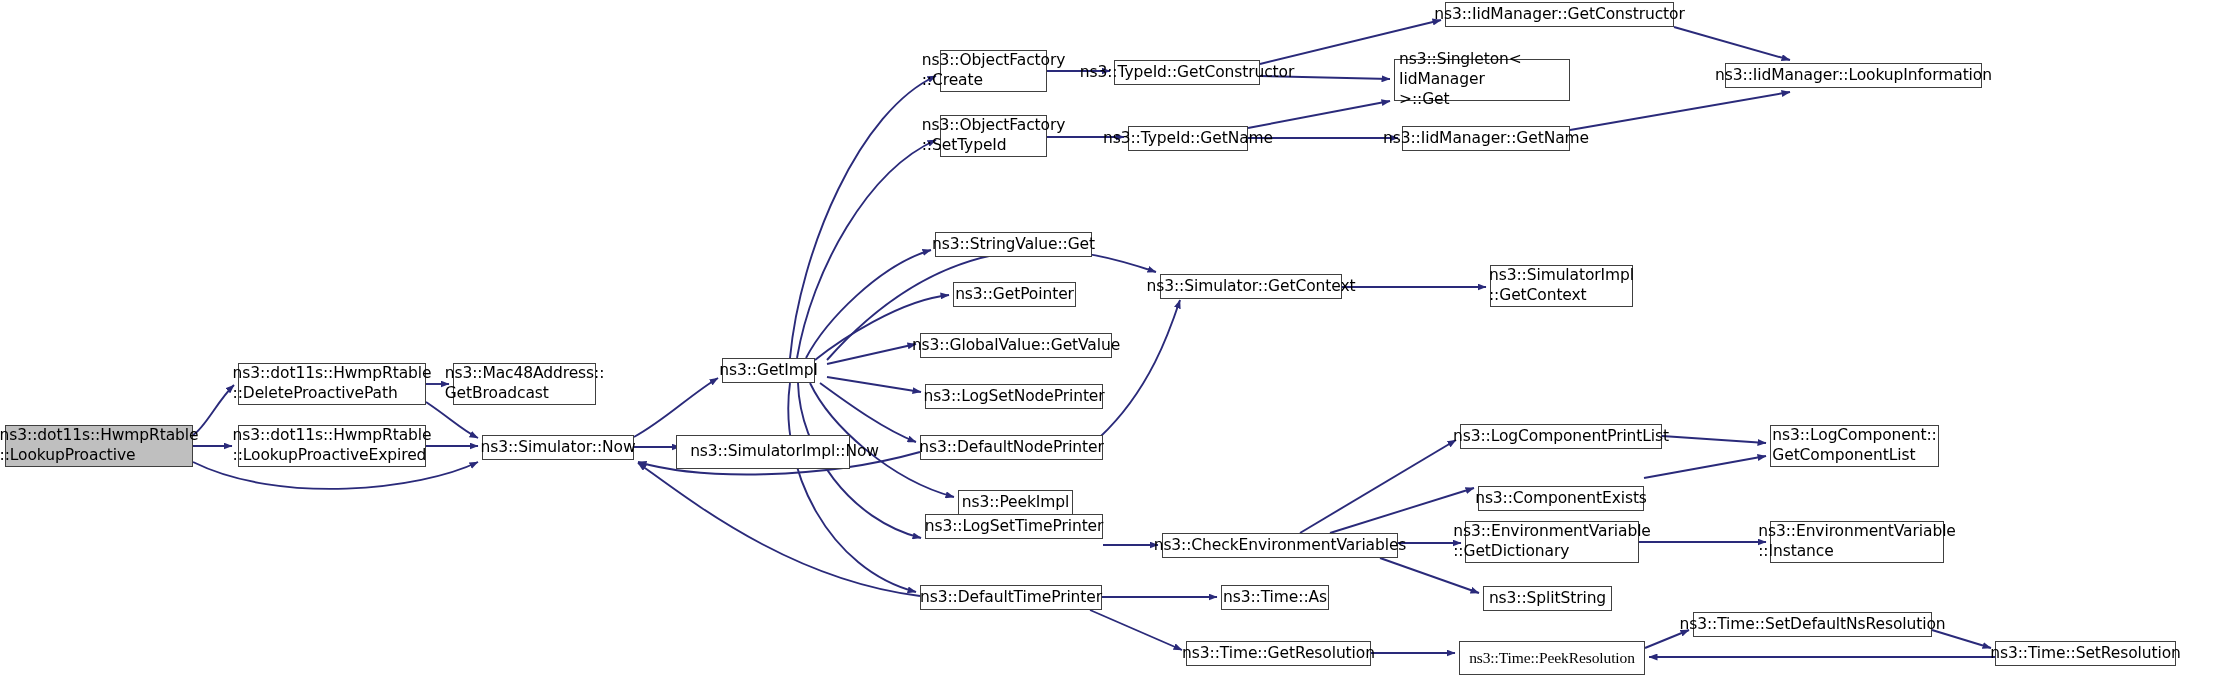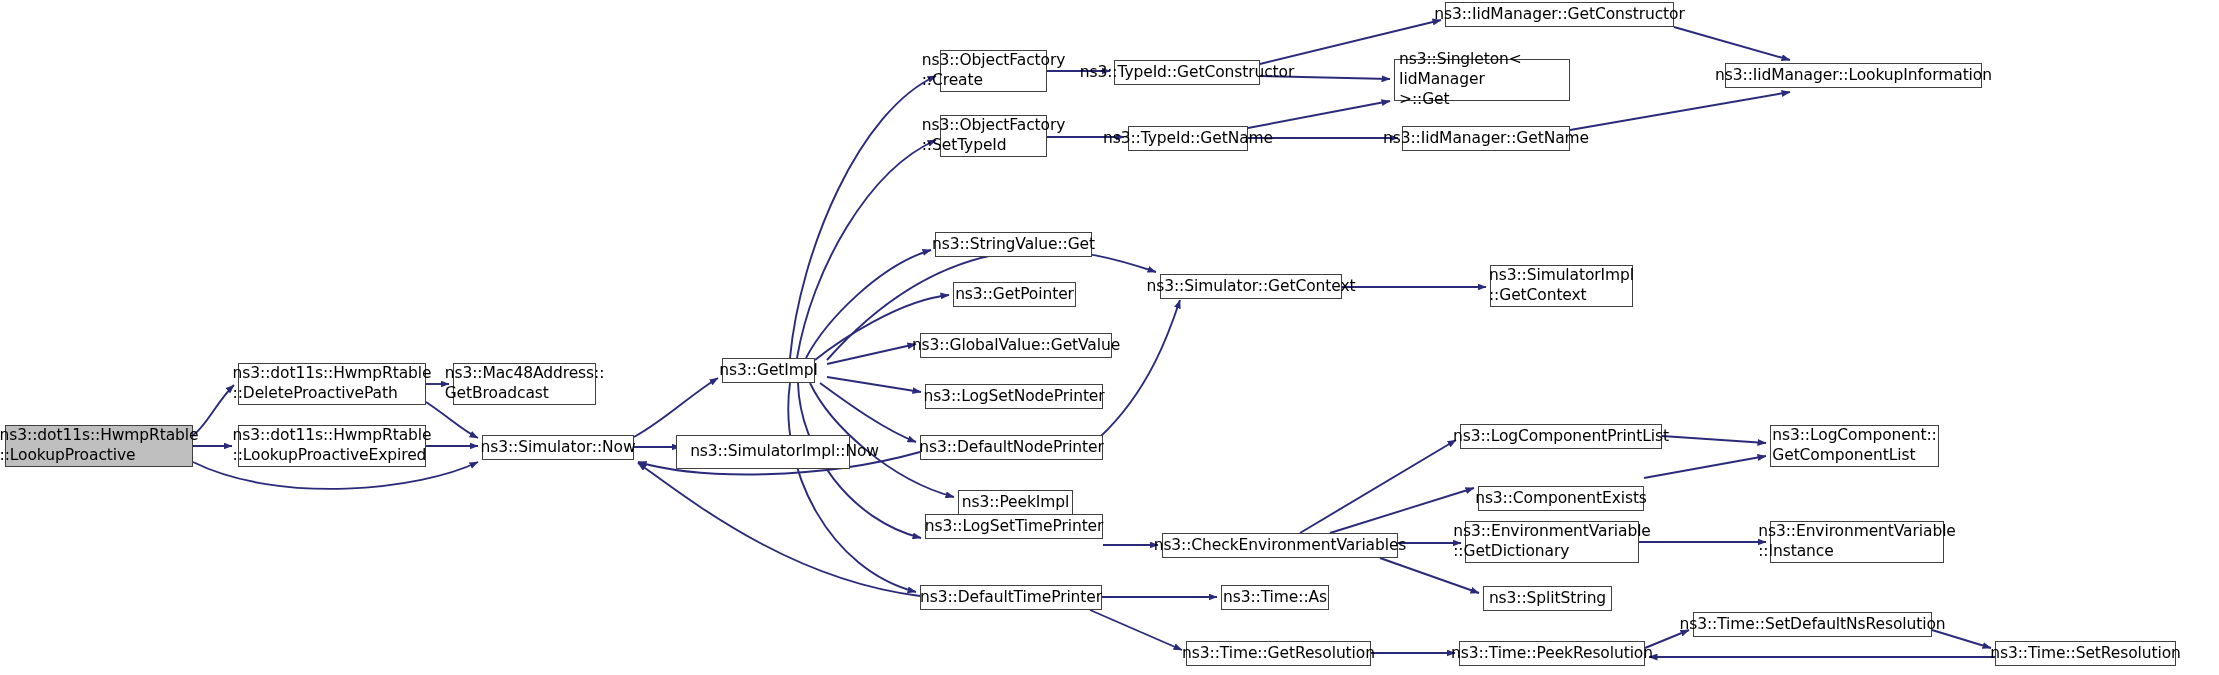--- a/index.html
+++ b/index.html
@@ -127,21 +127,21 @@
       <div class="node" style="left: 1490px; top: 265px; width: 143px; height: 42px;"><span>ns3::SimulatorImpl
 ::GetContext</span></div>
       <div class="node" style="left: 1162px; top: 533px; width: 236px; height: 25px;"><span>ns3::CheckEnvironmentVariables</span></div>
       <div class="node" style="left: 1221px; top: 585px; width: 108px; height: 25px;"><span>ns3::Time::As</span></div>
       <div class="node" style="left: 1186px; top: 641px; width: 185px; height: 25px;"><span>ns3::Time::GetResolution</span></div>
       <div class="node" style="left: 1460px; top: 424px; width: 202px; height: 25px;"><span>ns3::LogComponentPrintList</span></div>
       <div class="node" style="left: 1478px; top: 472px; width: 166px; height: 25px; margin-top: 14px;"><span>ns3::ComponentExists</span></div>
       <div class="node" style="left: 1465px; top: 521px; width: 174px; height: 42px;"><span>ns3::EnvironmentVariable
 ::GetDictionary</span></div>
       <div class="node" style="left: 1483px; top: 586px; width: 129px; height: 25px;"><span>ns3::SplitString</span></div>
-      <div class="node" style="left: 1459px; top: 641px; width: 186px; height: 25px;"><span>ns3::Time::PeekResolution</span></div>
+      <div class="node" style="left: 1459px; top: 641px; width: 186px; height: 34px; font-family: Liberation Serif, serif;"><span>ns3::Time::PeekResolution</span></div>
       <div class="node" style="left: 1770px; top: 425px; width: 169px; height: 42px;"><span>ns3::LogComponent::
 GetComponentList</span></div>
       <div class="node" style="left: 1770px; top: 521px; width: 174px; height: 42px;"><span>ns3::EnvironmentVariable
 ::Instance</span></div>
       <div class="node" style="left: 1693px; top: 612px; width: 239px; height: 25px;"><span>ns3::Time::SetDefaultNsResolution</span></div>
       <div class="node" style="left: 1995px; top: 641px; width: 181px; height: 25px;"><span>ns3::Time::SetResolution</span></div>
     </div>
 </div>
 
 </body></html>

